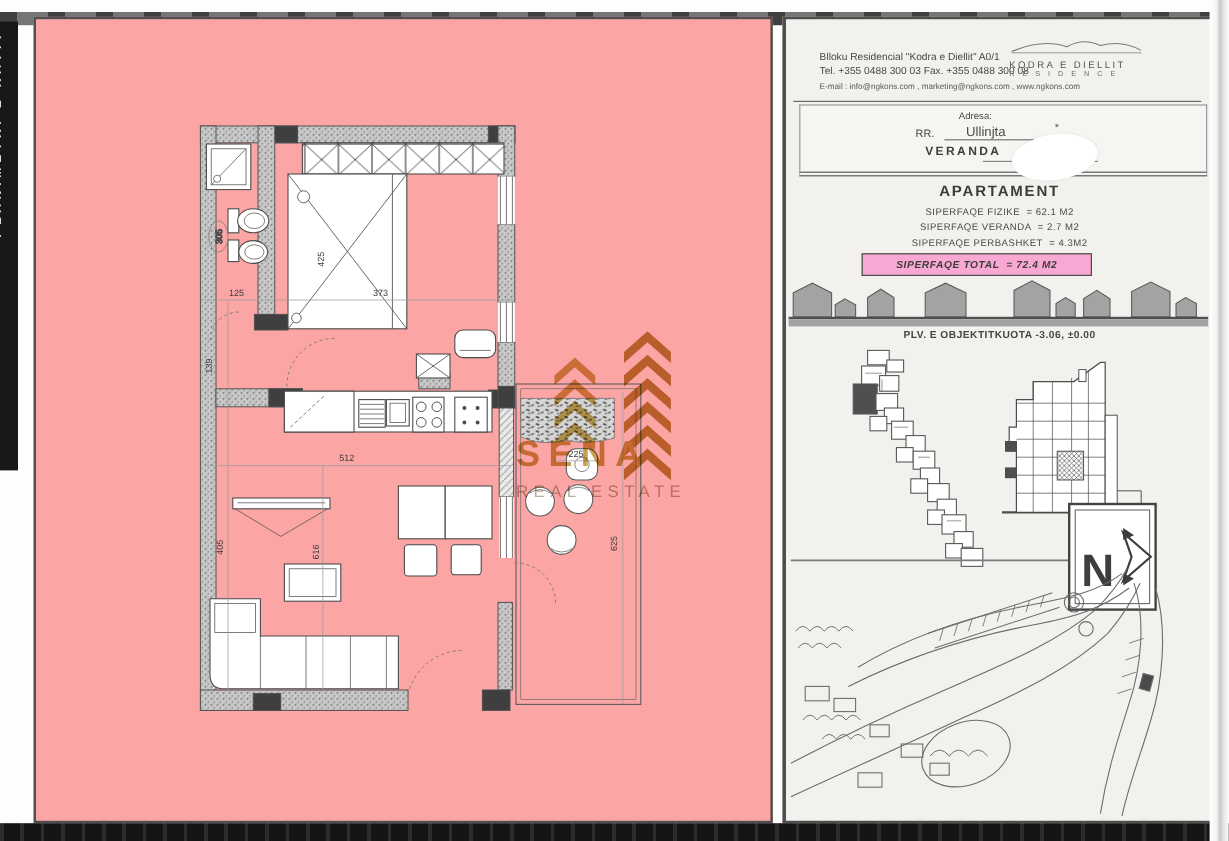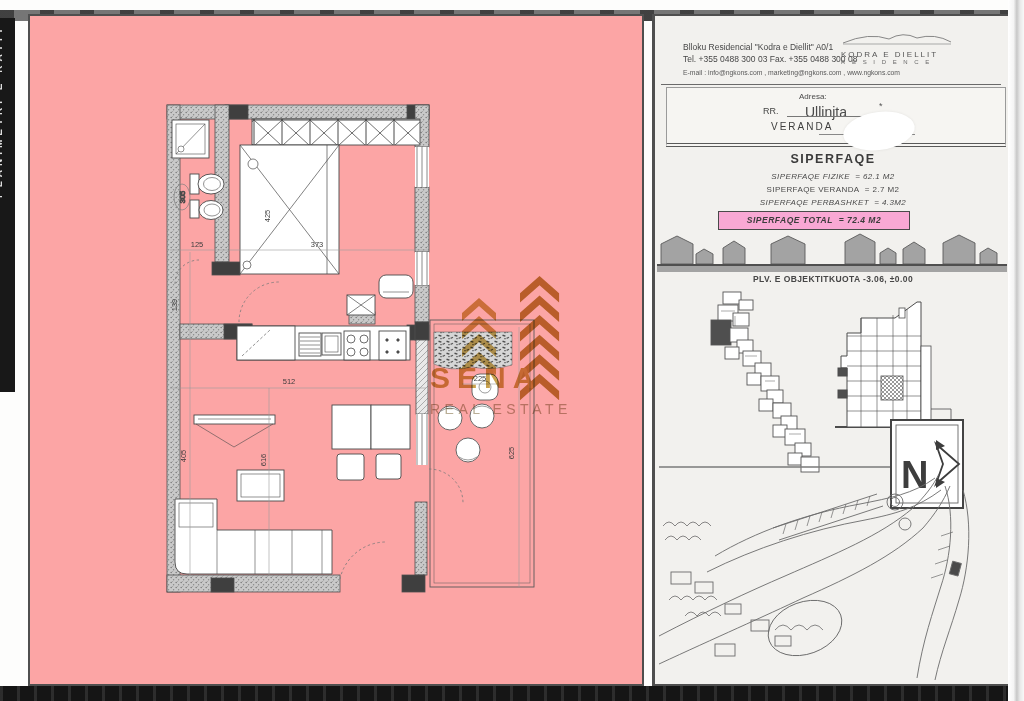--- a/index.html
+++ b/index.html
@@ -32,32 +32,32 @@
   .h3{top:41px;font-size:6.8px;color:#5a5a5a;}
   .logo{position:absolute;left:178px;top:2px;width:118px;height:56px;}
   .logo-title{font-size:8px;letter-spacing:2px;color:#555;margin-top:2px;}
   .logo-sub{font-size:6px;letter-spacing:2.5px;color:#6a6a6a;}
   .header-rule{position:absolute;left:6px;top:68px;width:340px;border-top:1.5px solid #6a6a6a;}
 
   .address-box{position:absolute;left:11px;top:71px;width:338px;height:55px;background:#f6f5f2;
          border:1px solid #9a9a9a;border-bottom:4px double #5a5a5a;}
   .adresa-label{position:absolute;left:132px;top:4px;font-size:8px;color:#4a4a4a;text-align:right;}
   .rr{position:absolute;left:96px;top:18px;font-size:9px;color:#454545;}
-  .street{position:absolute;left:138px;top:16px;font-size:14px;color:#4a4a4a;}
+  .street{position:absolute;left:138px;top:16px;font-size:11px;color:#4a4a4a;}
   .street-line{position:absolute;left:120px;top:28px;width:85px;border-bottom:1px solid #777;}
   .asterisk{position:absolute;left:212px;top:13px;font-size:9px;color:#555;}
-  .veranda{position:absolute;left:104px;top:33px;font-size:10px;font-weight:normal;letter-spacing:2px;color:#3e3e3e;}
+  .veranda{position:absolute;left:104px;top:33px;font-size:10px;font-weight:bold;letter-spacing:2px;color:#3e3e3e;}
   .veranda-line{position:absolute;left:152px;top:46px;width:96px;border-bottom:1px solid #888;}
   .blob{position:absolute;left:176px;top:24px;width:72px;height:38px;background:#ffffff;border-radius:50%;
         transform:rotate(-8deg);box-shadow:0 0 3px rgba(0,0,0,0.08);}
 
   .apt-title{position:absolute;left:0;top:136px;width:356px;text-align:center;
         font-size:12.5px;font-weight:bold;letter-spacing:1.5px;color:#3b3b3b;}
   .apt-row{position:absolute;left:0;width:356px;text-align:center;font-size:8px;color:#4a4a4a;letter-spacing:.4px;}
-  .r0{top:156px;font-style:italic;} .r1{top:169px;} .r2{top:182px;font-style:italic;}
+  .r0{top:156px;} .r1{top:169px;} .r2{top:182px;}
   .total-box{position:absolute;left:63px;top:195px;width:190px;height:17px;border:1.5px solid #4a4a4a;
         background:#f9a8d4;text-align:center;font-size:8.5px;font-weight:bold;color:#3d3d3d;line-height:17px;letter-spacing:.5px;font-style:italic;}
 
   .skyline{position:absolute;left:2px;top:216px;}
   .plv-row{position:absolute;left:8px;top:258px;width:340px;display:flex;justify-content:center;
         font-size:8.5px;font-weight:bold;color:#464646;letter-spacing:.4px;}
   .rp-drawings{position:absolute;left:0;top:270px;}
 
   
   .watermark{position:absolute;left:428px;top:276px;width:168px;height:152px;z-index:5;
@@ -288,21 +288,21 @@
       <span class="adresa-label">Adresa:</span>
       <span class="rr">RR.</span>
       <span class="street">Ullinjta</span>
       <span class="street-line"></span>
       <span class="asterisk">*</span>
       <span class="veranda">VERANDA</span>
       <span class="veranda-line"></span>
       <span class="blob"></span>
     </div>
 
-    <div class="apt-title">SIPERFAQE</div>
+    <div class="apt-title">APARTAMENT</div>
     <div class="apt-row r0">
       <span>SIPERFAQE  FIZIKE</span>&nbsp;
       <span>=  62.1 M2</span>
     </div>
     <div class="apt-row r1">
       <span>SIPERFAQE  VERANDA</span>&nbsp;
       <span>=  2.7 M2</span>
     </div>
     <div class="apt-row r2">
       <span>SIPERFAQE  PERBASHKET</span>&nbsp;

